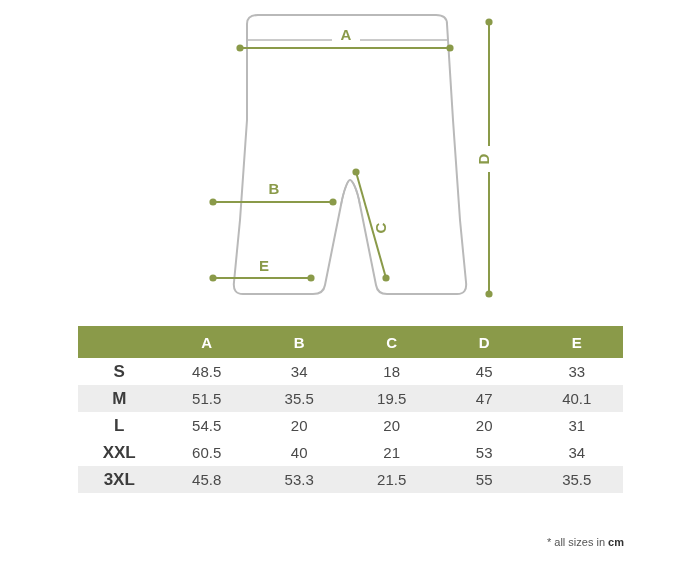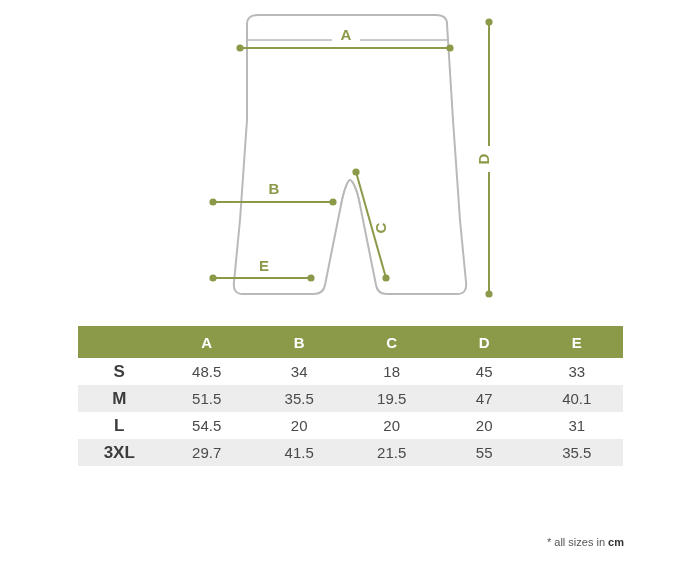--- a/index.html
+++ b/index.html
@@ -197,24 +197,32 @@
       <td>40.1</td>
     </tr>
     <tr class="odd-row">
       <td class="size-name">L</td>
       <td>54.5</td>
       <td>20</td>
       <td>20</td>
       <td>20</td>
       <td>31</td>
     </tr>
+    <tr class="odd-row">
+      <td class="size-name">XXL</td>
+      <td>60.5</td>
+      <td>40</td>
+      <td>21</td>
+      <td>53</td>
+      <td>34</td>
+    </tr>
     <tr class="even-row">
       <td class="size-name">3XL</td>
-      <td>29.7</td>
-      <td>41.5</td>
+      <td>45.8</td>
+      <td>53.3</td>
       <td>21.5</td>
       <td>55</td>
       <td>35.5</td>
     </tr>
   </tbody>
 </table>
 
 <div id="footnote">
   <span>* all sizes in </span><b>cm</b>
 </div>

